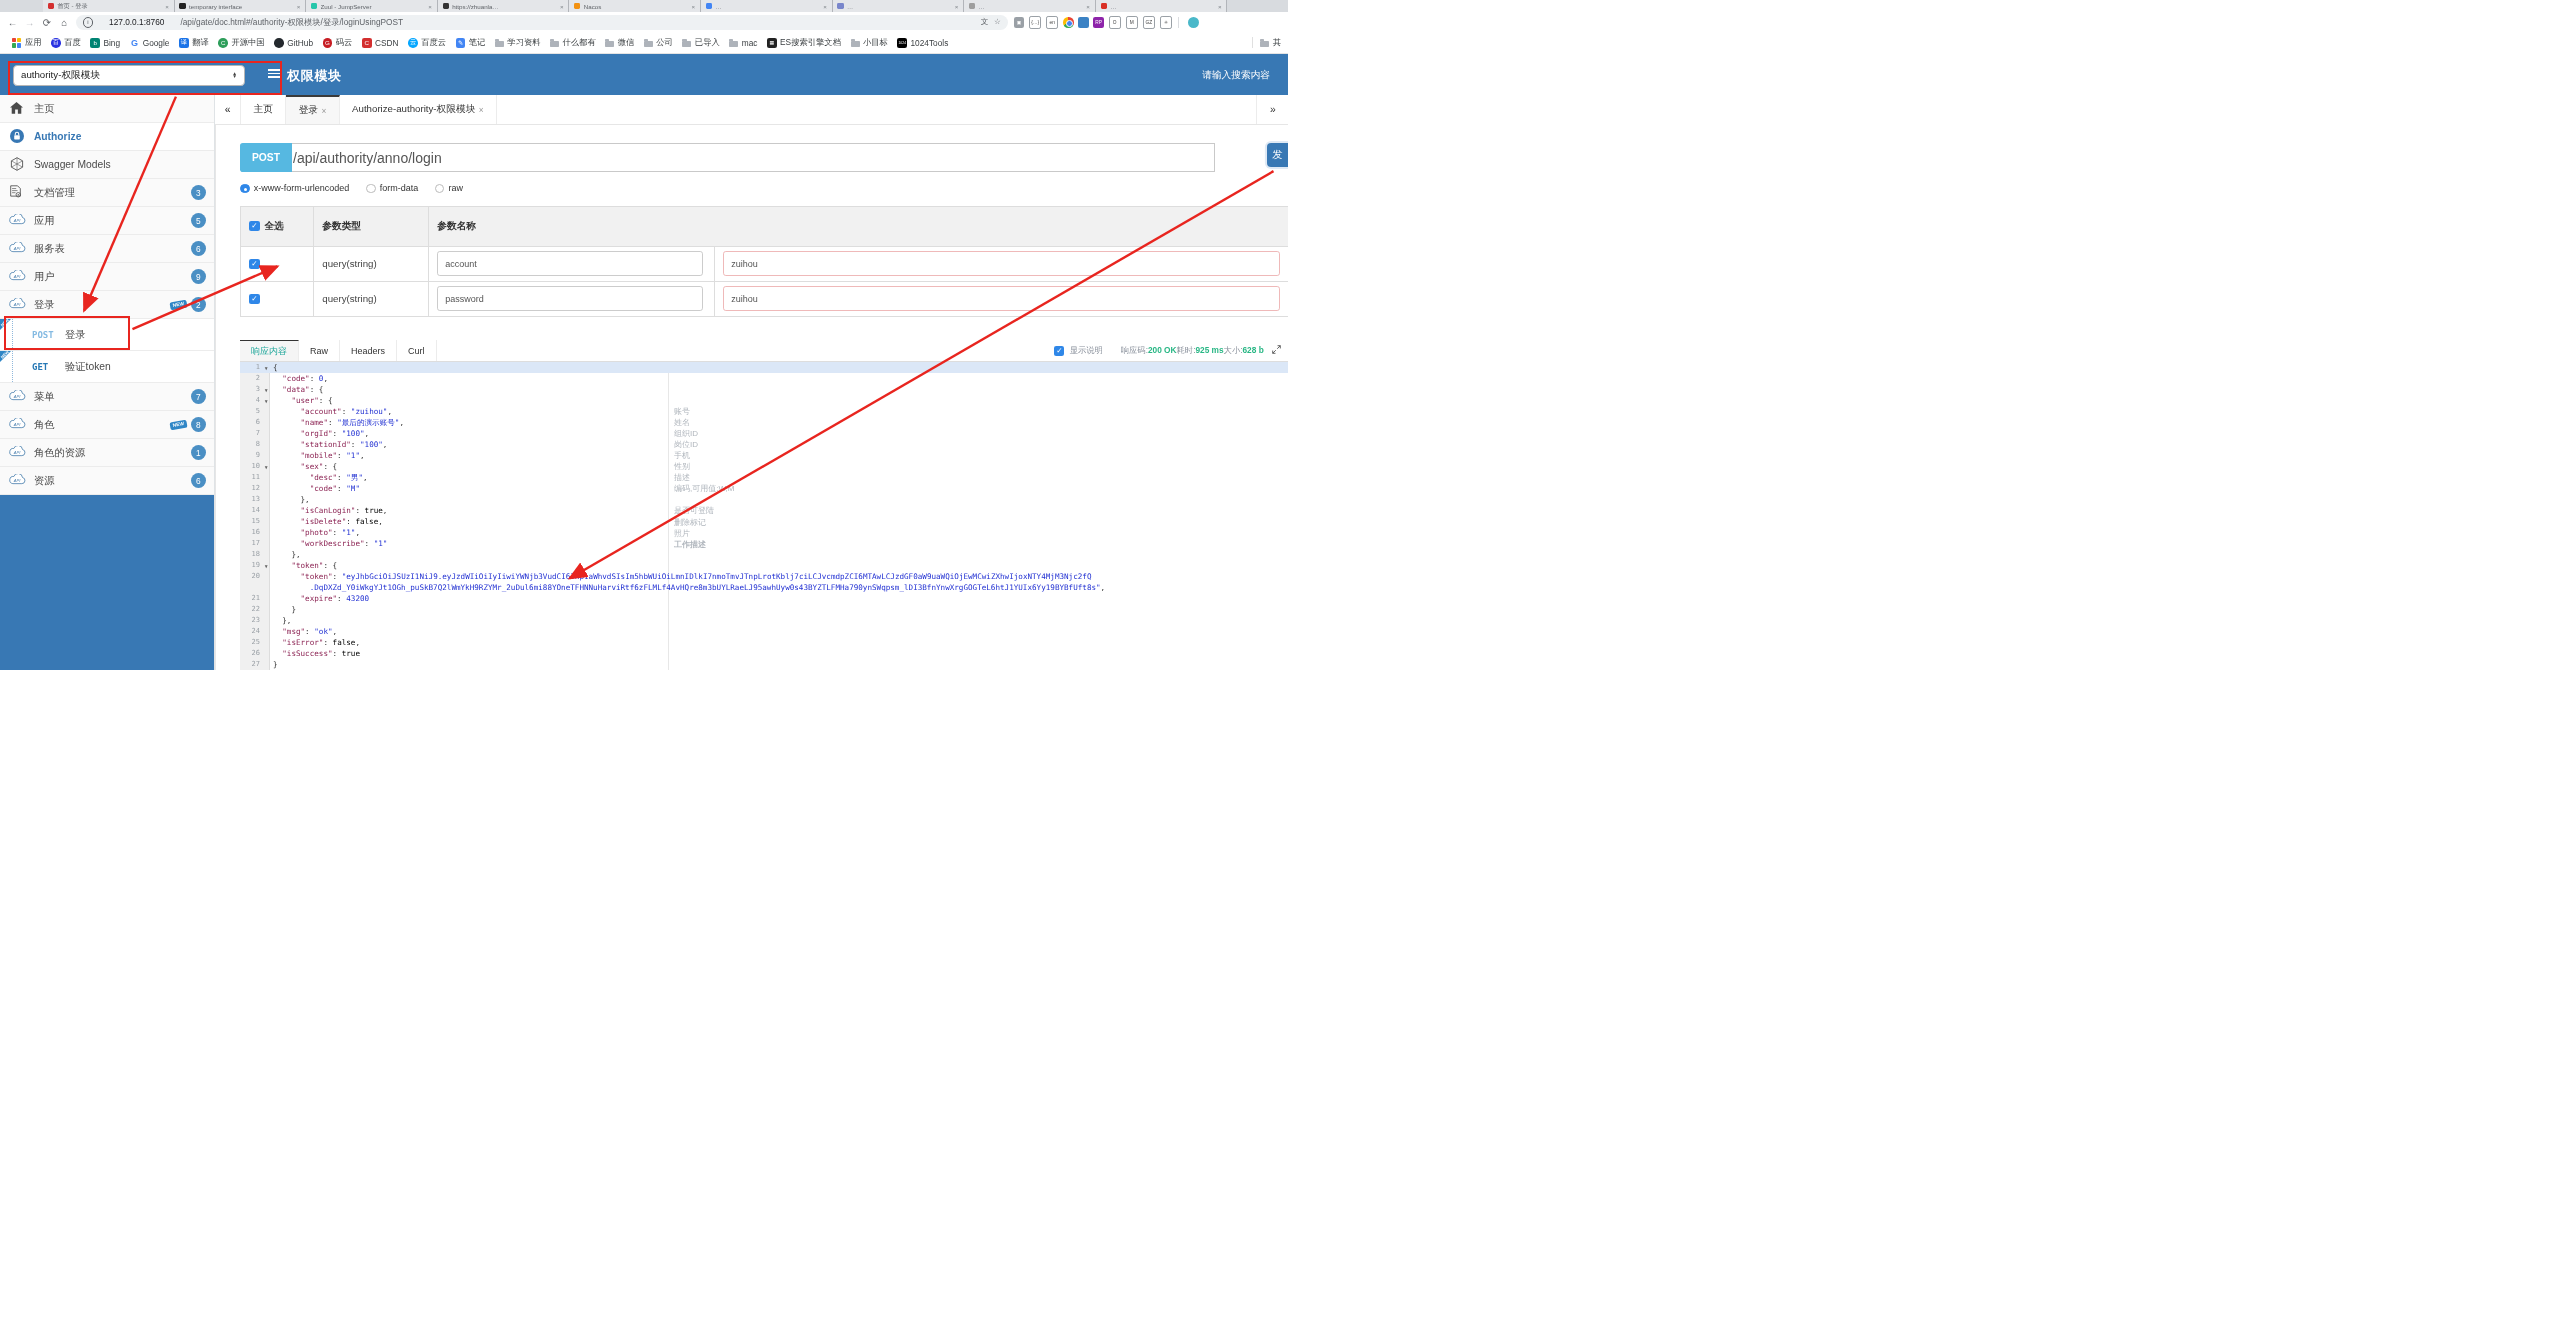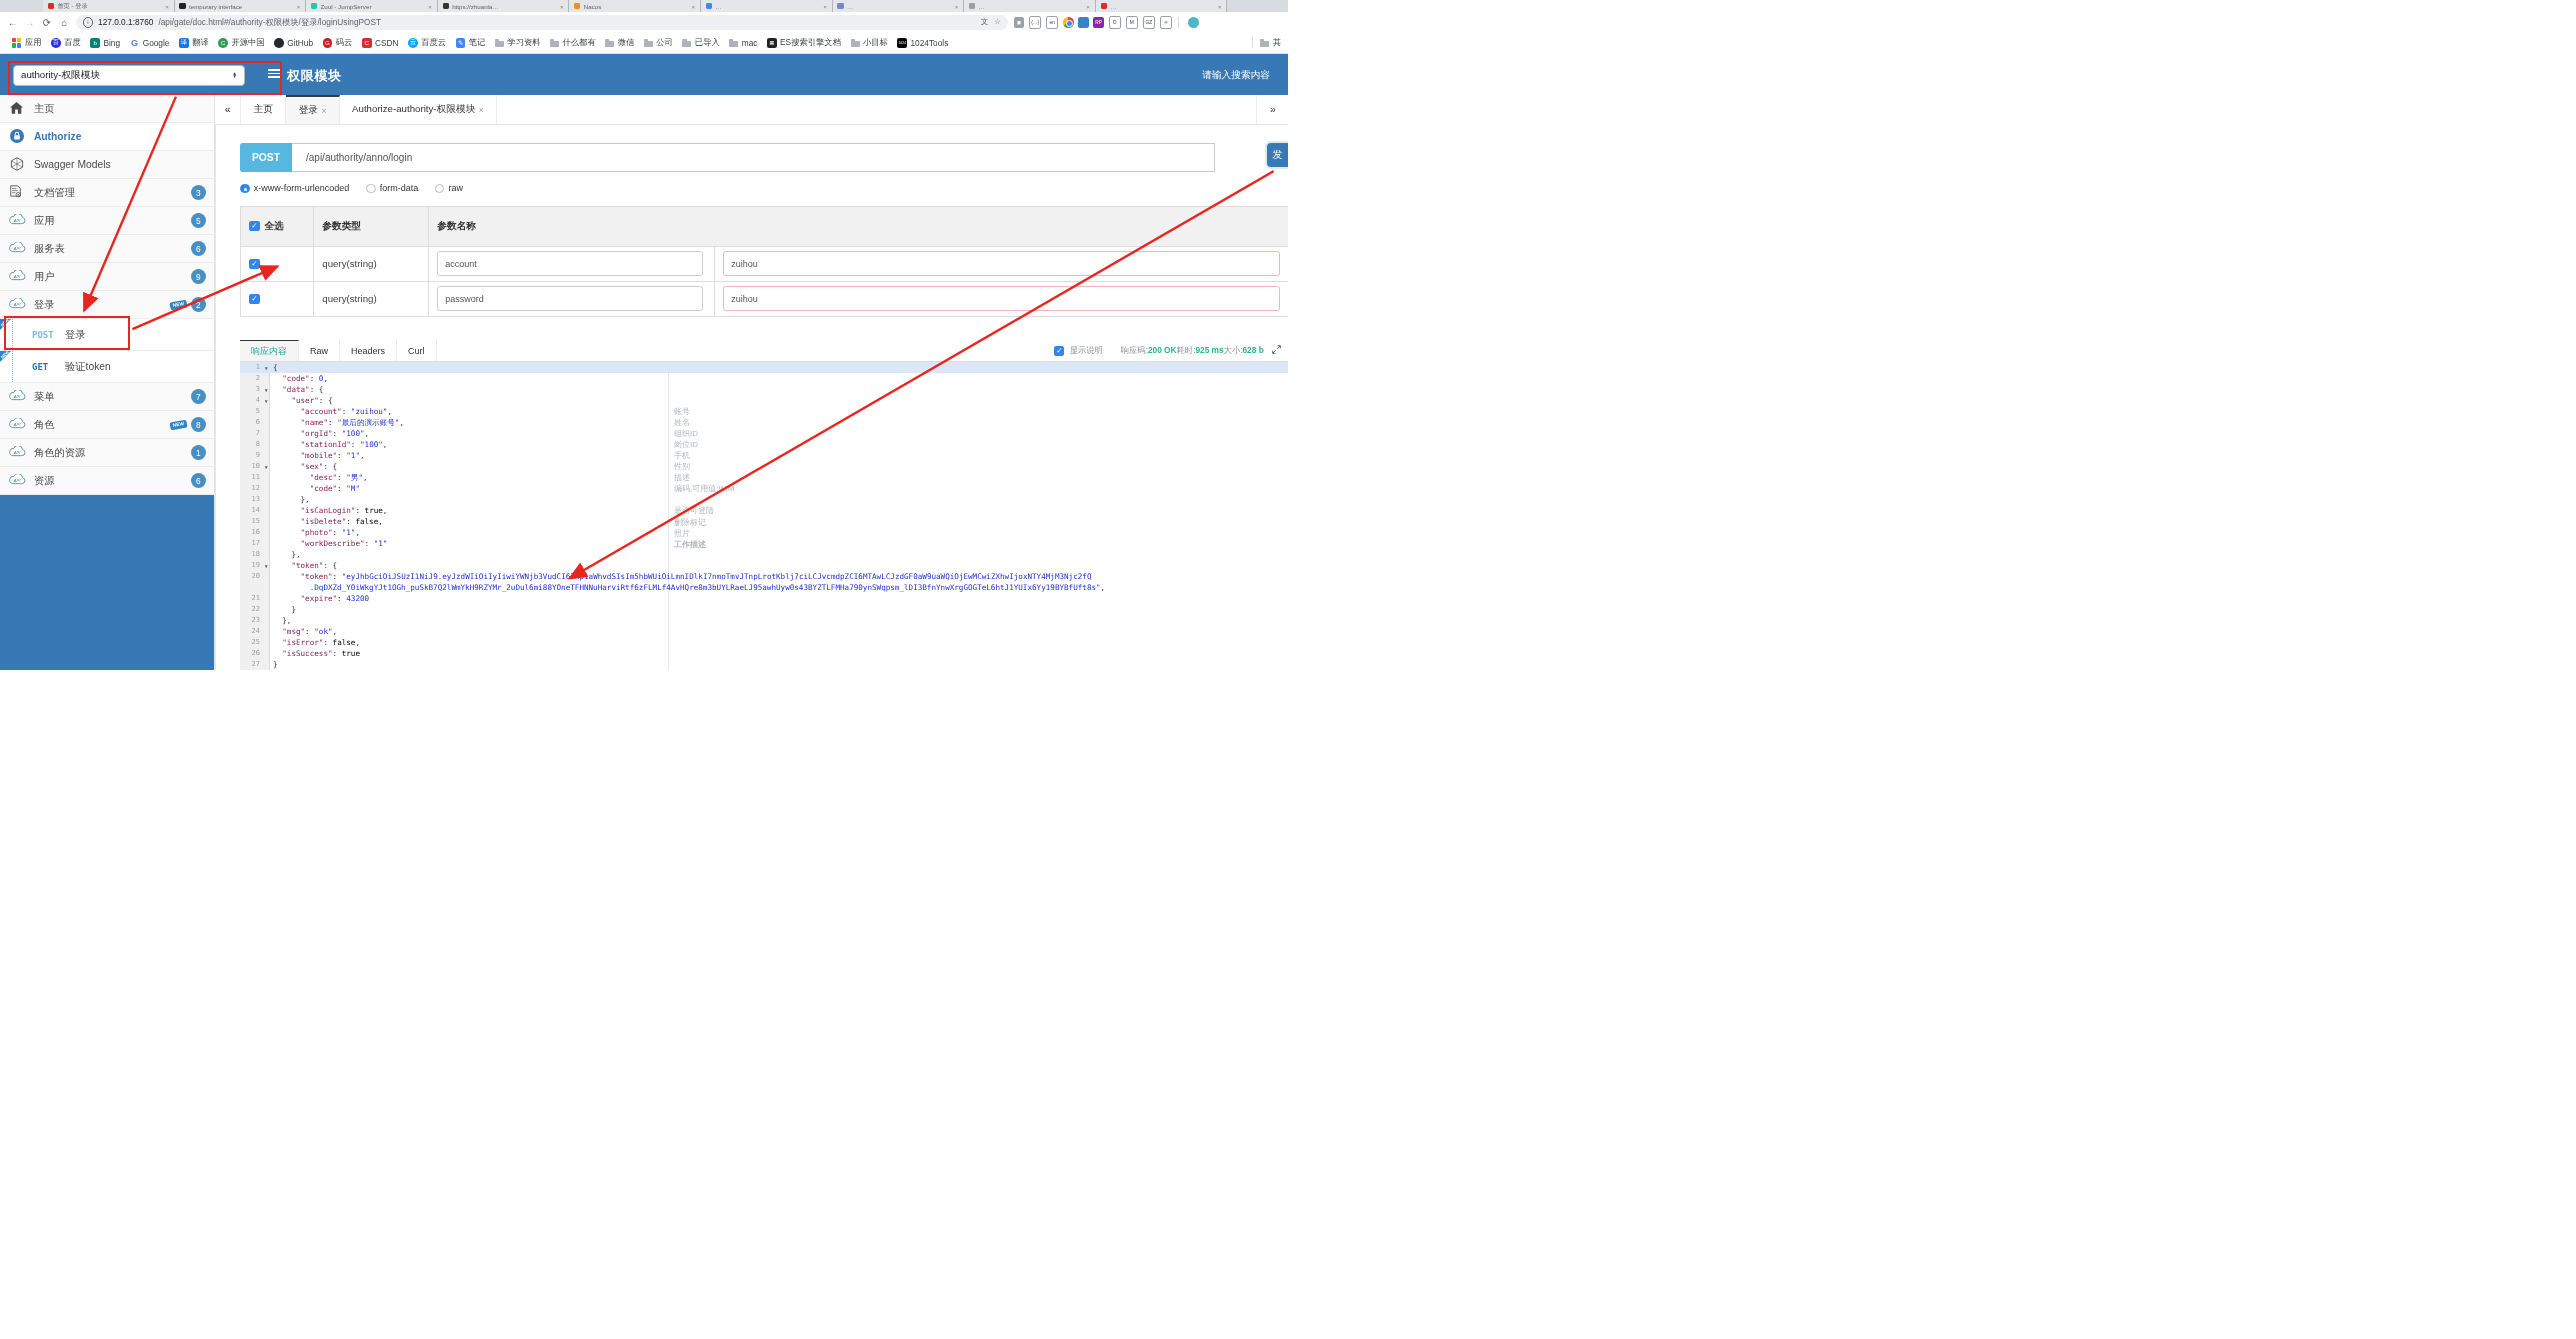--- a/index.html
+++ b/index.html
@@ -8,21 +8,21 @@
 
   
   .chrome-tabs{height:12.4px;background:#d8dbdf;display:flex;align-items:center;padding-left:43px;overflow:hidden;}
   .ctab{width:121px;height:12.4px;flex:none;display:flex;align-items:center;gap:3.4px;padding:0 4.8px;border-right:0.7px solid #b2b5ba;font-size:6.2px;color:#5f6368;overflow:hidden;background:#e4e6e9;}
   .ctab .fav{width:6.2px;height:6.2px;border-radius:1.4px;flex:none;}
   .ctab .t{white-space:nowrap;overflow:hidden;flex:1;}
   .ctab .x{color:#80868b;font-size:6.2px;flex:none;}
   .toolbar{height:20px;background:#fff;display:flex;align-items:center;padding:0 7px;gap:6.2px;}
   .navic{color:#5f6368;font-size:9.7px;width:11px;text-align:center;}
   .navic.dis{color:#b9bcc1;}
-  .urlbar{width:918px;height:14.5px;border-radius:7.6px;background:#eef1f3;display:flex;align-items:center;padding:0 7px;font-size:8.3px;gap:5px;}
+  .urlbar{width:918px;height:14.5px;border-radius:7.6px;background:#eef1f3;display:flex;align-items:center;padding:0 7px;font-size:8.3px;gap:16px;}
   .uinfo{width:8.3px;height:8.3px;border:0.7px solid #5f6368;border-radius:50%;color:#5f6368;font-size:6.2px;line-height:8.3px;text-align:center;flex:none;}
   .uhost{color:#202124;}
   .upath{color:#5f6368;white-space:nowrap;overflow:hidden;flex:1;}
   .uright{margin-left:auto;display:flex;gap:5.5px;color:#5f6368;font-size:7.6px;}
   .exts{display:flex;align-items:center;gap:4.8px;}
   .ext{width:10.3px;height:10.3px;border-radius:2.1px;font-size:4.8px;display:flex;align-items:center;justify-content:center;color:#fff;}
   .ext.line{background:#fff;border:0.7px solid #9aa0a6;color:#444;}
   .ext.ball{border-radius:50%;background:conic-gradient(#ea4335 0 33%,#34a853 33% 66%,#fbbc04 66% 100%);position:relative;}
   .ext.ball::after{content:"";position:absolute;left:2.8px;top:2.8px;width:4.8px;height:4.8px;border-radius:50%;background:#4285f4;border:0.7px solid #fff;}
   .avatar{width:11px;height:11px;border-radius:50%;background:#4ab8c9;margin-left:2.8px;}
@@ -71,21 +71,21 @@
   .tb.nav{padding:0 9.7px;font-size:10.3px;color:#222;}
   .tb.expand{margin-left:auto;border-right:none;border-left:0.7px solid #ececec;font-size:10.3px;}
 
   .workarea{flex:1;display:flex;position:relative;min-height:0;}
   .doctabs{width:48px;flex:none;padding-top:9.7px;}
   .dtab{height:25px;display:flex;align-items:center;justify-content:center;gap:3.4px;font-size:9px;color:#333;}
   .dtab.active{border:0.7px solid #e0e0e0;border-right:0.7px solid #fff;background:#fff;position:relative;z-index:3;margin-right:-0.7px;margin-top:4.1px;}
   .debug{flex:1;border-left:0.7px solid #e6e6e6;padding:18px 0 0 24px;display:flex;flex-direction:column;min-width:0;}
   .req-line{display:flex;height:29px;width:975px;flex:none;}
   .mbadge{width:52px;background:#56b8e1;color:#fff;font-weight:bold;font-size:10.3px;display:flex;align-items:center;justify-content:center;border-radius:2.8px 0 0 2.8px;flex:none;}
-  .pathbox{flex:1;border:0.7px solid #c9c9c9;border-left:none;display:flex;align-items:center;padding-left:14px;font-size:10px;color:#555;box-sizing:border-box;}
+  .pathbox{flex:1;border:0.7px solid #c9c9c9;border-left:none;display:flex;align-items:center;padding-left:1px;font-size:14px;color:#555;box-sizing:border-box;}
   .send-btn{position:absolute;right:0;top:18px;width:21.4px;height:23.5px;background:#3878b4;color:#fff;font-size:10.3px;display:flex;align-items:center;justify-content:center;border-radius:4.1px 0 0 4.1px;box-shadow:0 0 0 2.1px #dfe9f4;z-index:4;}
   .radio-row{margin-top:11px;display:flex;gap:16.6px;font-size:9px;color:#333;align-items:center;flex:none;}
   .ropt{display:flex;align-items:center;gap:4.1px;}
   .rdot{width:9.7px;height:9.7px;border-radius:50%;border:0.7px solid #bbb;background:#fff;box-sizing:border-box;}
   .rdot.on{border:0.7px solid #2f87e8;background:#2f87e8;position:relative;}
   .rdot.on::after{content:"";position:absolute;left:3.1px;top:3.1px;width:3.4px;height:3.4px;border-radius:50%;background:#fff;}
   .cbox{width:10.3px;height:10.3px;border-radius:2.1px;background:#2f87e8;color:#fff;font-size:7.6px;line-height:10.3px;text-align:center;flex:none;}
   .ptable{margin-top:12.4px;border:0.7px solid #ddd;border-right:none;flex:none;}
   .prow{display:flex;border-top:0.7px solid #ddd;}
   .prow:first-child{border-top:none;}

